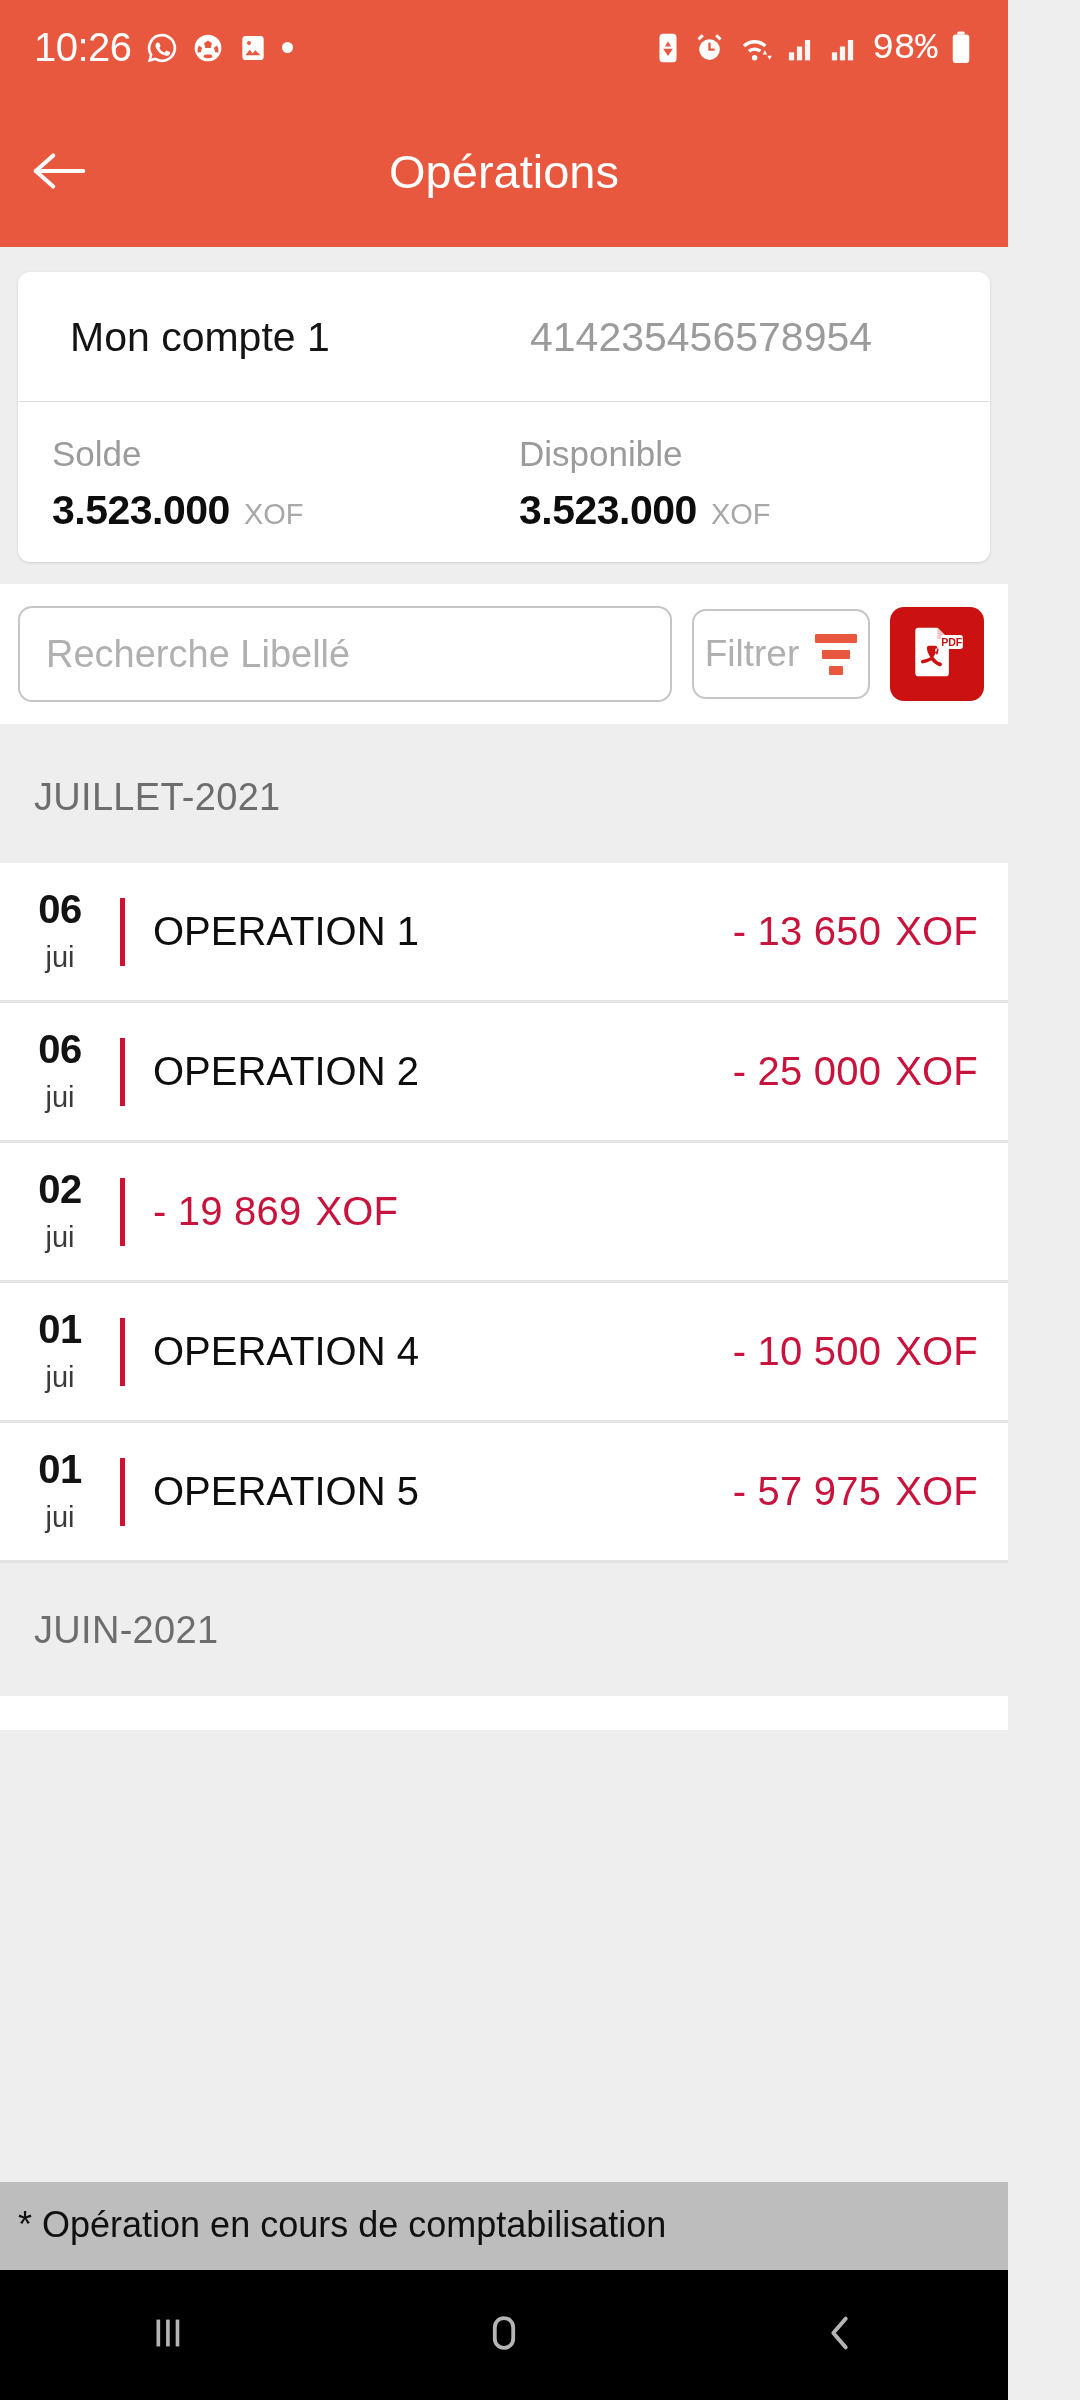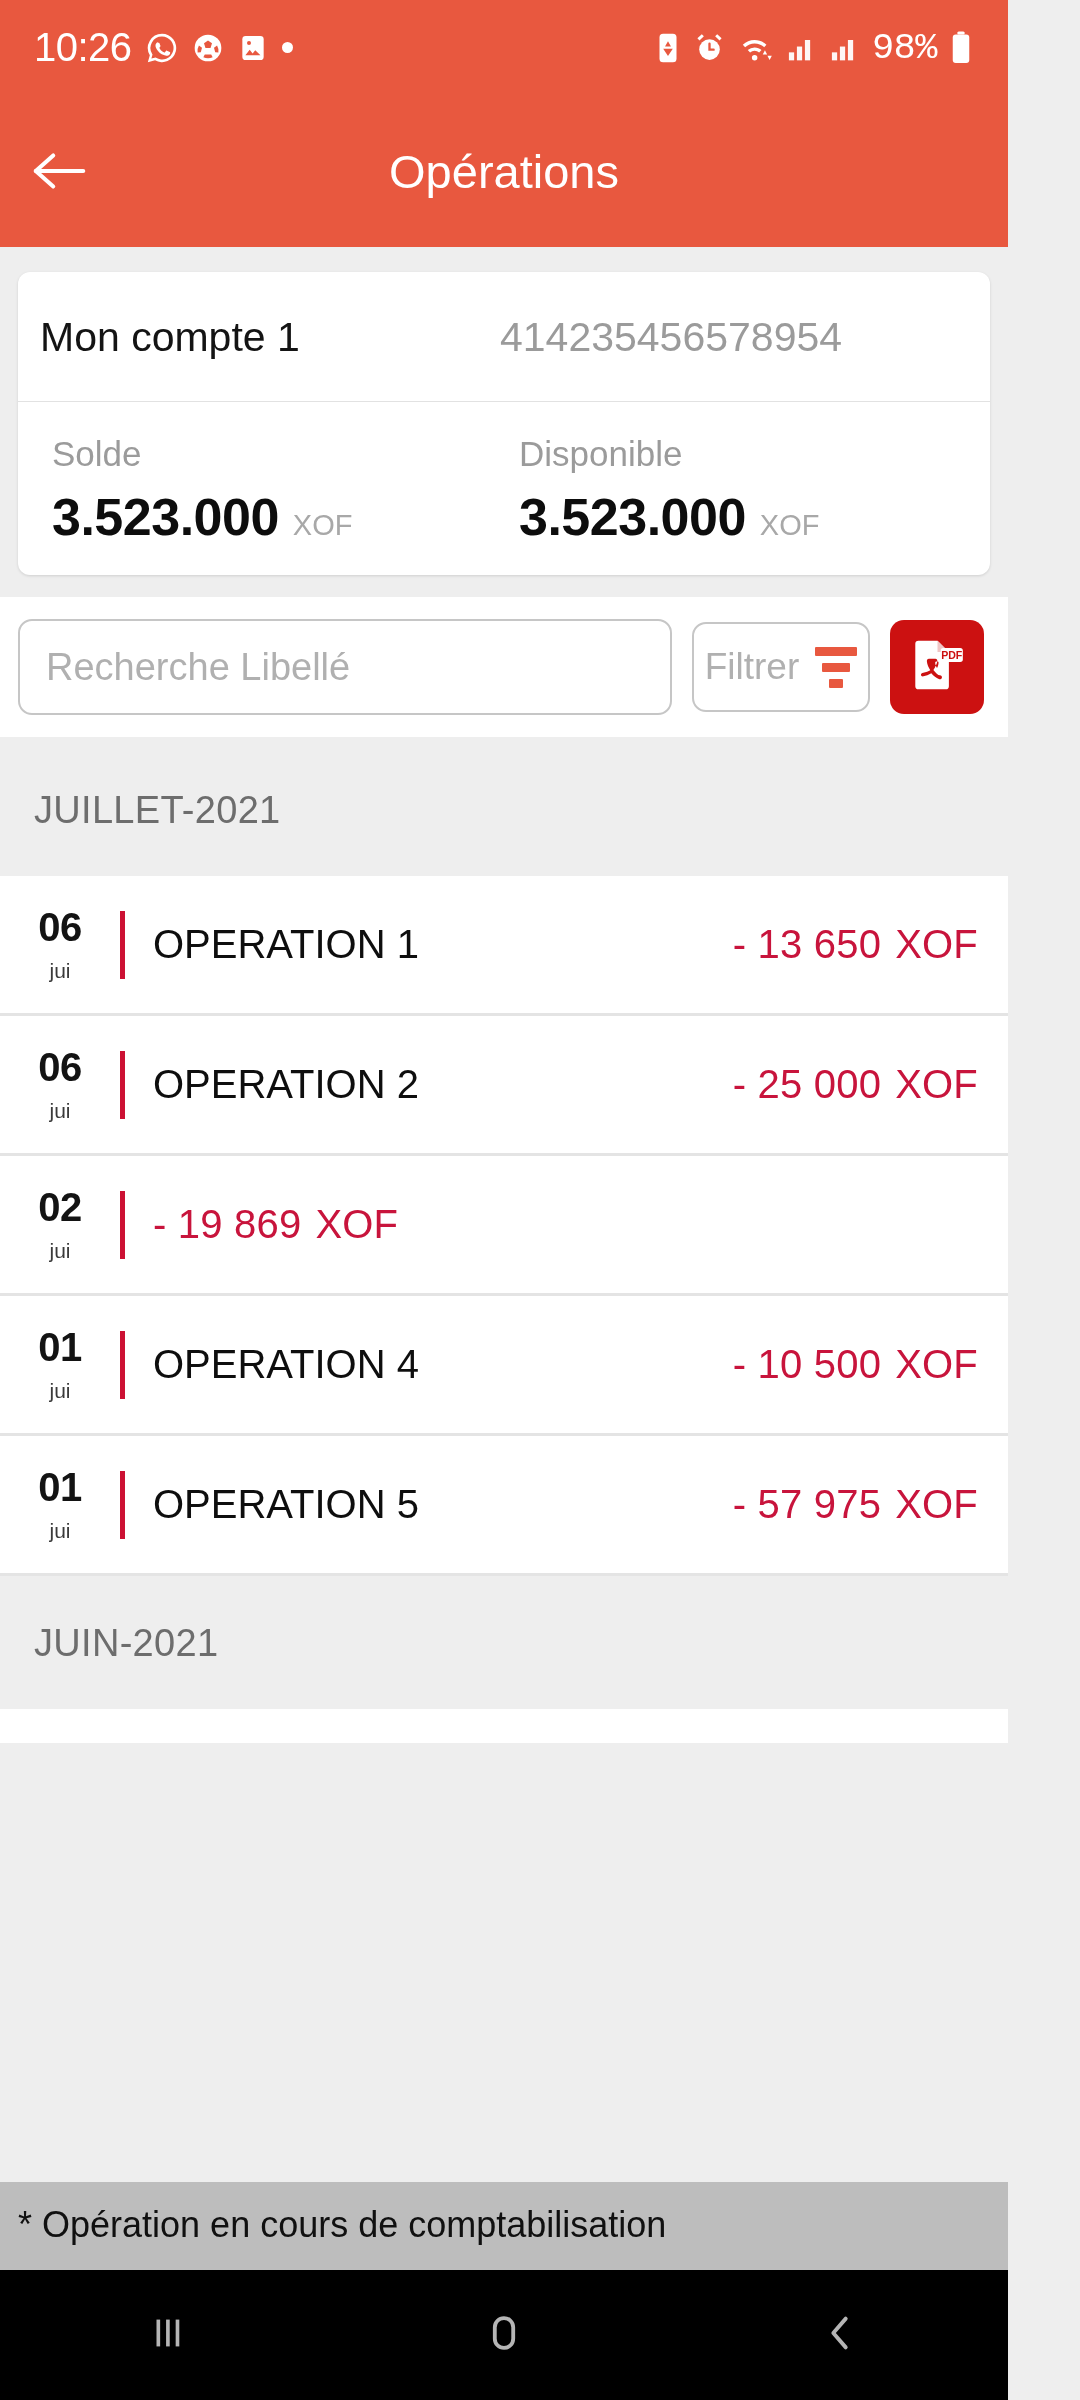--- a/index.html
+++ b/index.html
@@ -35,30 +35,30 @@
     position:absolute; left:0; right:0; text-align:center;
     font-size:47px; font-weight:400; pointer-events:none;
   }
 
   
   .body { flex:1 1 auto; display:flex; flex-direction:column; background:#eeeeee; min-height:0; }
 
   
   .acct-wrap { padding:25px 18px 0 18px; flex:0 0 auto; }
   .acct-card { background:#fff; border-radius:12px; box-shadow:0 1px 3px rgba(0,0,0,.13); overflow:hidden; }
-  .acct-top { display:flex; align-items:center; padding:42px 34px 40px 22px; }
+  .acct-top { display:flex; align-items:center; padding:42px 34px 40px 52px; }
   .acct-name { font-size:41px; color:#141414; flex:0 0 auto; width:460px; }
   .acct-num { font-size:41px; color:#9b9b9b; }
   .acct-div { height:1px; background:#e2e2e2; }
   .acct-bot { display:flex; padding:32px 34px 28px 34px;gap:7px; }
   .bal-col { width:460px; }
   .bal-col.second { width:auto; }
   .bal-label { font-size:35px; color:#9b9b9b; margin-bottom:13px; }
   .bal-row { display:flex; align-items:baseline; gap:14px; }
-  .bal-amt { font-size:52px; font-weight:bold; color:#0d0d0d; letter-spacing:-0.5px; }
+  .bal-amt { font-size:41px; font-weight:bold; color:#0d0d0d; letter-spacing:-0.5px; }
   .bal-cur { font-size:29px; color:#a8a8a8; }
 
   
   .tools {
     background:#fff; margin-top:22px; flex:0 0 auto;
     display:flex; align-items:center; gap:20px;
     padding:22px 24px 22px 18px;
   }
   .search-box {
     flex:1 1 auto; height:96px; border:2px solid #c6c6c6; border-radius:14px;
@@ -90,21 +90,21 @@
   .txn-list { background:#fff; flex:0 0 auto; }
   .txn {
     display:flex; align-items:center; background:#fff;
     height:140px; padding:0 30px 0 0; border-bottom:3px solid #e4e4e4;
   }
   .txn-date {
     width:120px; flex:0 0 auto; text-align:center;
     display:flex; flex-direction:column; align-items:center; justify-content:center;
   }
   .txn-day { font-size:40px; font-weight:bold; color:#131313; line-height:1.05; letter-spacing:-0.5px; }
-  .txn-mon { font-size:21px; color:#3a3a3a; line-height:1.2; margin-top:10px; }
+  .txn-mon { font-size:29px; color:#3a3a3a; line-height:1.2; margin-top:10px; }
   .txn-bar { width:5px; height:68px; background:#cc1133; flex:0 0 auto; margin:0 28px 0 0; }
   .txn-label { flex:1 1 auto; font-size:40px; color:#0e0e0e; }
   .txn-amt { font-size:40px; color:#c8143c; white-space:nowrap; letter-spacing:0.2px; }
   .txn-amt .cur { margin-left:14px; }
 
   
   .month-hdr2 { background:#eeeeee; padding:46px 34px 44px 34px; flex:0 0 auto;
     font-size:38px; color:#6d6d6d; letter-spacing:0.3px; }
   .tail-white { background:#fff; height:34px; flex:0 0 auto; }
   .spacer { flex:1 1 auto; background:#eeeeee; min-height:0; }

